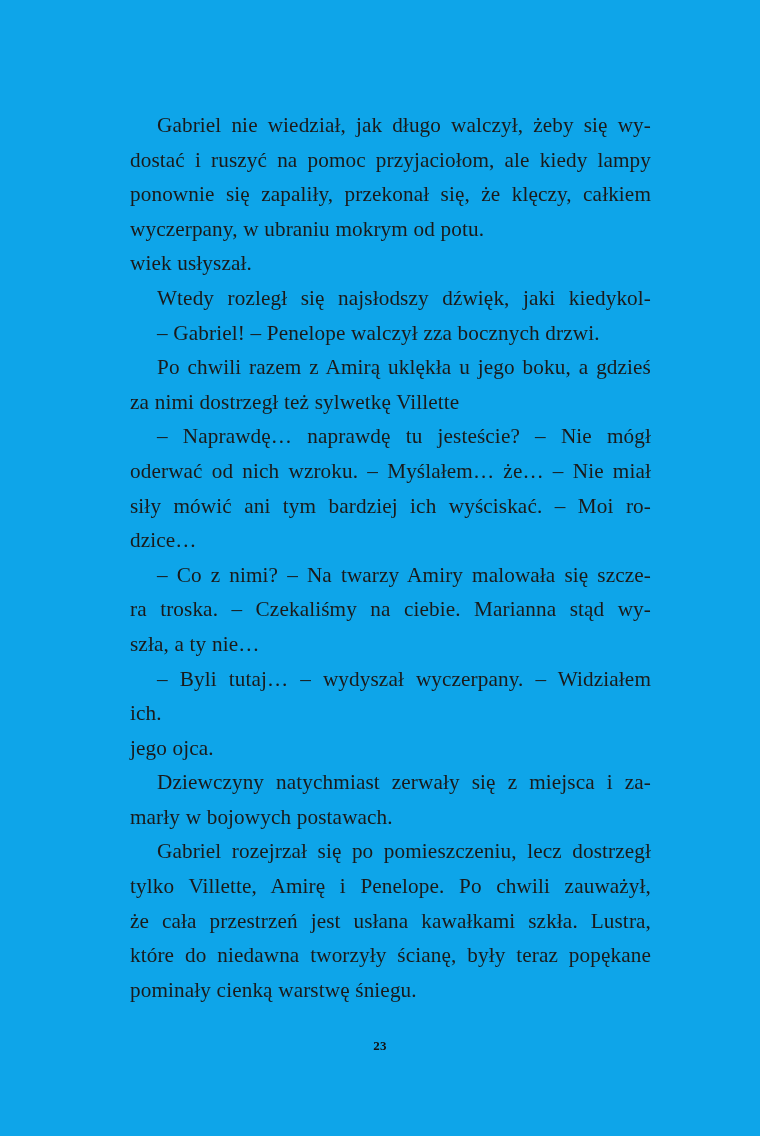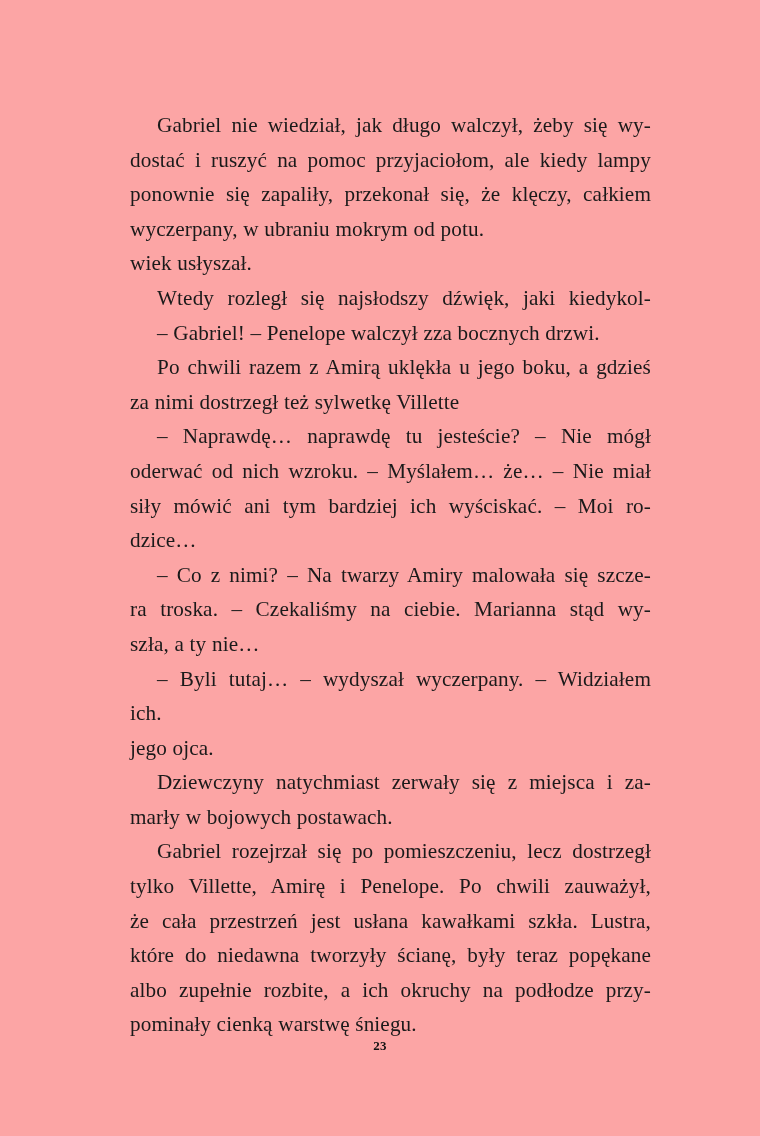--- a/index.html
+++ b/index.html
@@ -65,21 +65,21 @@
     text-align: center;
     font-size: 13px;
     font-weight: bold;
     color: #111111;
     letter-spacing: 0.3px;
   }
 </style>
 </head>
 <body style="background: rgb(255, 255, 255); color: rgb(26, 26, 26);">
 
-<div id="page" style="background: #fca5a5;">
+<div id="page" style="background: #0ea5e9;">
 
   <div id="text-block">
       <p class="para">
         <span class="line indent">Gabriel nie wiedział, jak długo walczył, żeby się wy-</span>
         <span class="line">dostać i ruszyć na pomoc przyjaciołom, ale kiedy lampy</span>
         <span class="line">ponownie się zapaliły, przekonał się, że klęczy, całkiem</span>
         <span class="line last">wyczerpany, w ubraniu mokrym od potu.</span>
       </p>
       <p class="para">
         <span class="line last">wiek usłyszał.</span>
@@ -112,20 +112,19 @@
       </p>
       <p class="para">
         <span class="line indent">Dziewczyny natychmiast zerwały się z miejsca i za-</span>
         <span class="line last">marły w bojowych postawach.</span>
       </p>
       <p class="para">
         <span class="line indent">Gabriel rozejrzał się po pomieszczeniu, lecz dostrzegł</span>
         <span class="line">tylko Villette, Amirę i Penelope. Po chwili zauważył,</span>
         <span class="line">że cała przestrzeń jest usłana kawałkami szkła. Lustra,</span>
         <span class="line">które do niedawna tworzyły ścianę, były teraz popękane</span>
-        <span class="line">albo zupełnie rozbite, a ich okruchy na podłodze przy-</span>
         <span class="line last">pominały cienką warstwę śniegu.</span>
       </p>
     </div>
 
   <div id="page-number">23</div>
 
 </div>
 
 </body></html>

